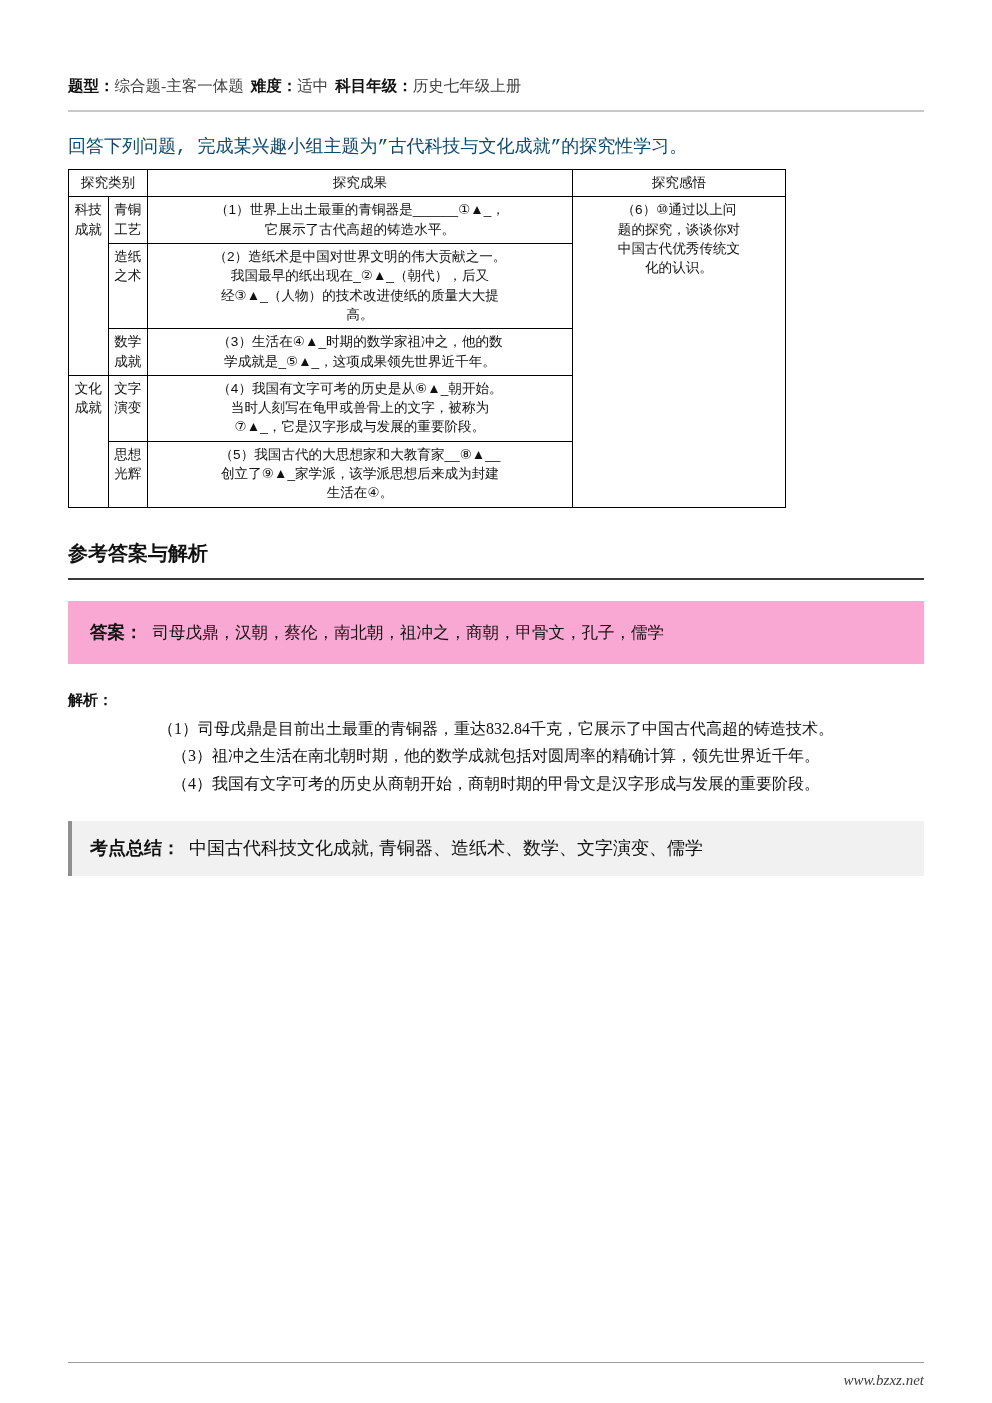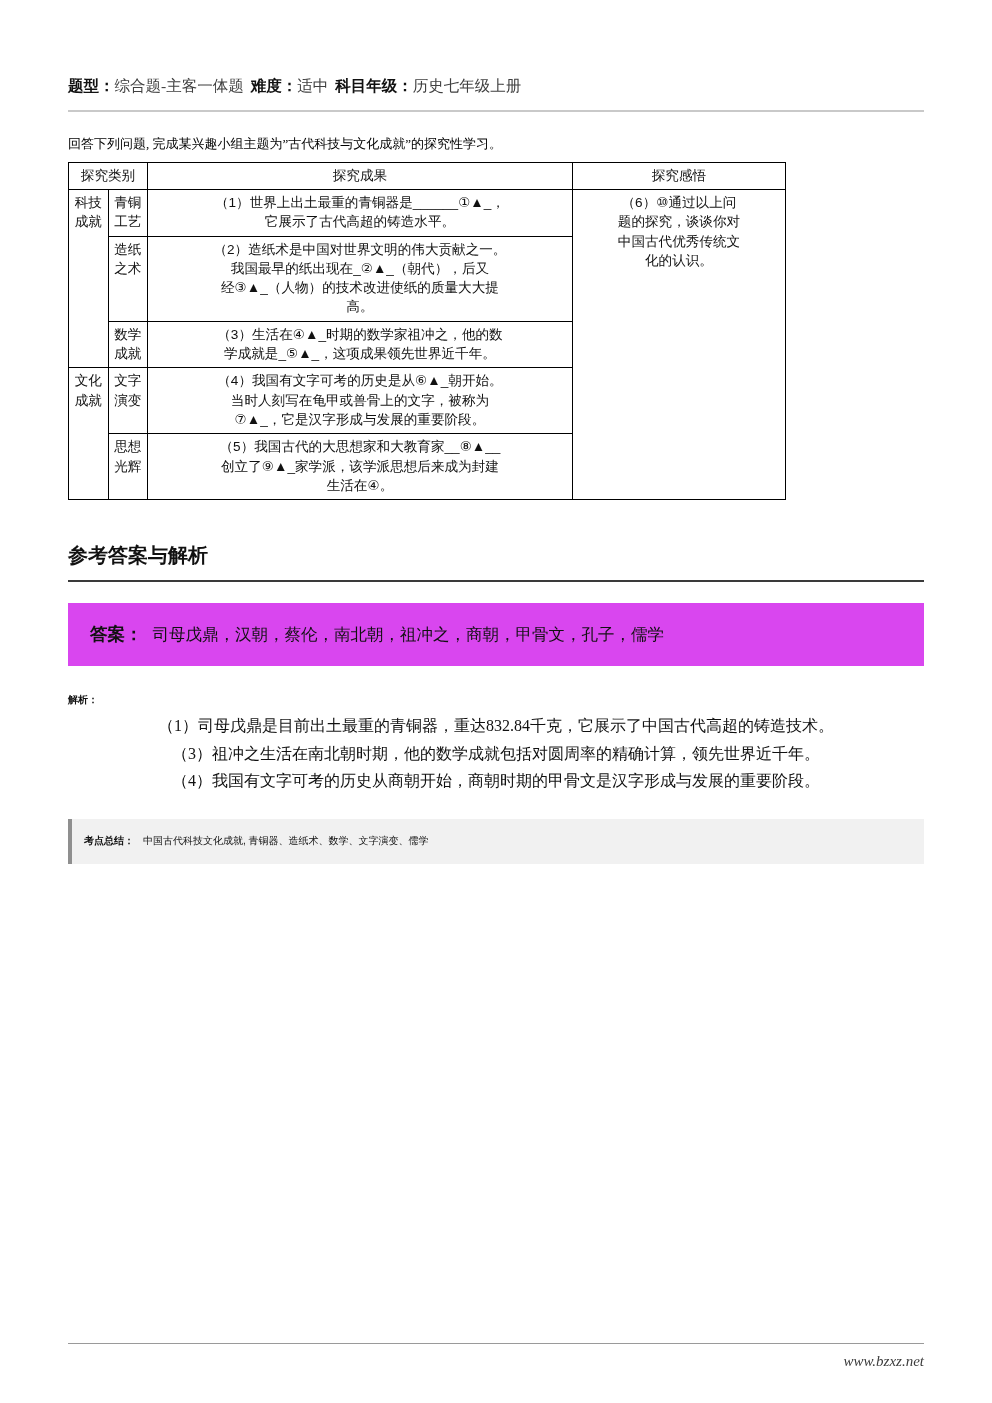--- a/index.html
+++ b/index.html
@@ -42,24 +42,24 @@
 
   .meta-rule {
     margin-top: 14px;
     border-top: 2px solid #c9c9c9;
     height: 0;
   }
 
   
   .stem {
     margin-top: 22px;
-    font-size: 13px;
+    font-size: 18px;
     line-height: 1.5;
-    color: #000000;
-    font-family: Liberation Serif, serif;
+    color: #0c4a6e;
+    font-family: Liberation Mono, monospace;
   }
 
   
   table.qtable {
     margin-top: 8px;
     border-collapse: collapse;
     table-layout: fixed;
     width: 718px;
     font-family: "Liberation Sans", "DejaVu Sans", sans-serif;
     font-size: 13.6px;
@@ -93,81 +93,81 @@
   .cut-label {
     text-align: center;
     font-size: 13.5px;
     color: #8c8c8c;
     margin-top: 14px;
     font-family: "Liberation Sans", "DejaVu Sans", sans-serif;
   }
 
   
   .ans-title {
-    margin-top: 42px;
+    margin-top: 32px;
     font-size: 20px;
     font-weight: bold;
     color: #111;
     font-family: Liberation Mono, monospace;
   }
   .ans-rule {
     margin-top: 11px;
     border-top: 2.6px solid #3a3a3a;
     height: 0;
   }
   .ans-box {
     margin-top: 21px;
-    background: #d946ef;
+    background: #f9a8d4;
     padding: 19px 22px 20px 22px;
     font-size: 16.5px;
     color: #111;
     font-family: Liberation Sans, sans-serif;
   }
   .ans-box .ans-lbl {
     font-weight: bold;
     font-size: 17.5px;
     margin-right: 10px;
   }
 
   .exp-title {
     margin-top: 27px;
-    font-size: 10px;
+    font-size: 15px;
     font-weight: bold;
     color: #111;
     font-family: "Liberation Sans", "DejaVu Sans", sans-serif;
   }
   .exp-list {
     margin-top: 5px;
     font-size: 16px;
     line-height: 1.72;
     color: #111;
     text-align: center;
   }
   .exp-item { margin: 0; }
 
   .summary-box {
     margin-top: 24px;
     background: #f1f1f1;
     border-left: 4px solid #8f8f8f;
-    padding: 15px 18px 16px 12px;
-    font-size: 10px;
+    padding: 15px 18px 16px 18px;
+    font-size: 18px;
     color: #111;
     font-family: "Liberation Sans", "DejaVu Sans", sans-serif;
   }
   .summary-box .sum-lbl {
     font-weight: bold;
     margin-right: 9px;
   }
 
   
   .footer {
     position: absolute;
     left: 68px;
     right: 68px;
-    bottom: 33px;
+    bottom: 14px;
   }
   .footer-rule {
     border-top: 1.4px solid #9a9a9a;
     height: 0;
   }
   .footer-text {
     text-align: right;
     margin-top: 9px;
     font-size: 15px;
     font-style: italic;

